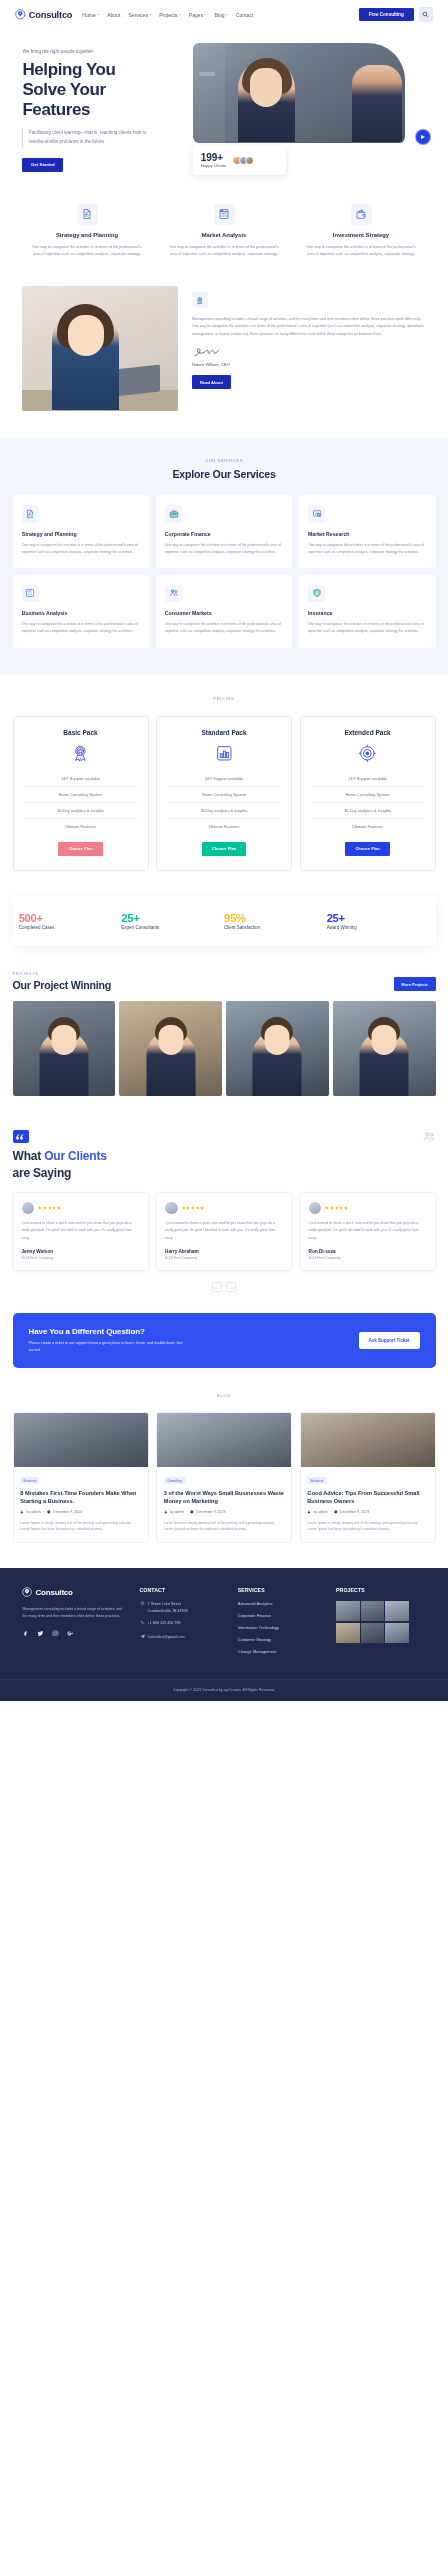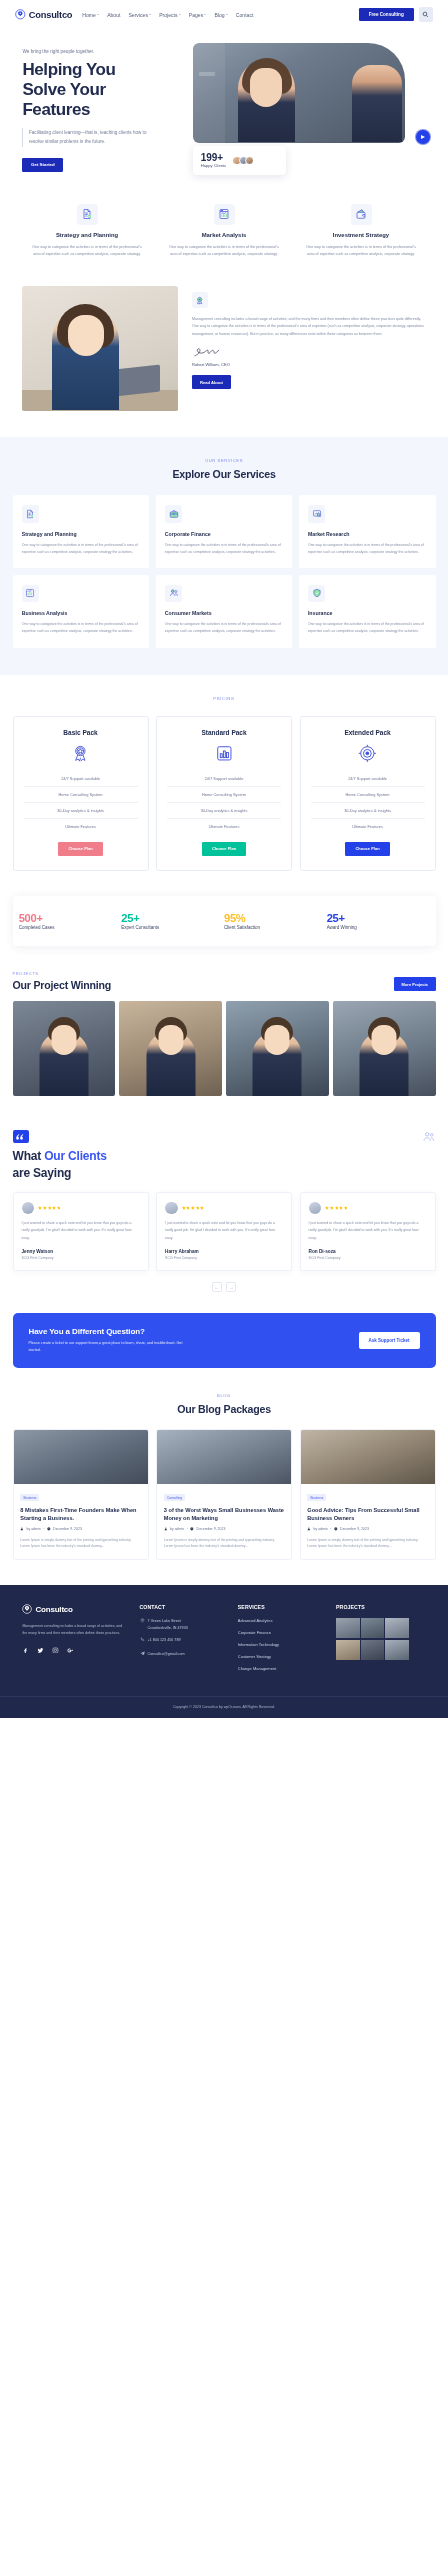--- a/index.html
+++ b/index.html
@@ -726,21 +726,20 @@
         <div class="cta-sub">Please create a ticket to our support forum,a great place to learn, share, and troubleshoot. Get started.</div>
       </div>
       <button class="btn-ticket">Ask Support Ticket</button>
     </div>
   </div>
 </section>
 
 <section class="blog">
   <div class="wrap">
     <div class="sec-eyebrow">BLOG</div>
-    <div class="sec-title">Our Blog Packages</div>
     <div class="blog-grid">
 
       <div class="blog-card">
         <div class="blog-img bg1"></div>
         <div class="blog-body">
           <span class="blog-tag">Business</span>
           <div class="blog-title">8 Mistakes First-Time Founders Make When Starting a Business.</div>
           <div class="blog-meta">
             <span><svg viewBox="0 0 24 24" width="3.7" height="3.7" fill="#2b3350">
                   <circle cx="12" cy="7.5" r="4"></circle>

